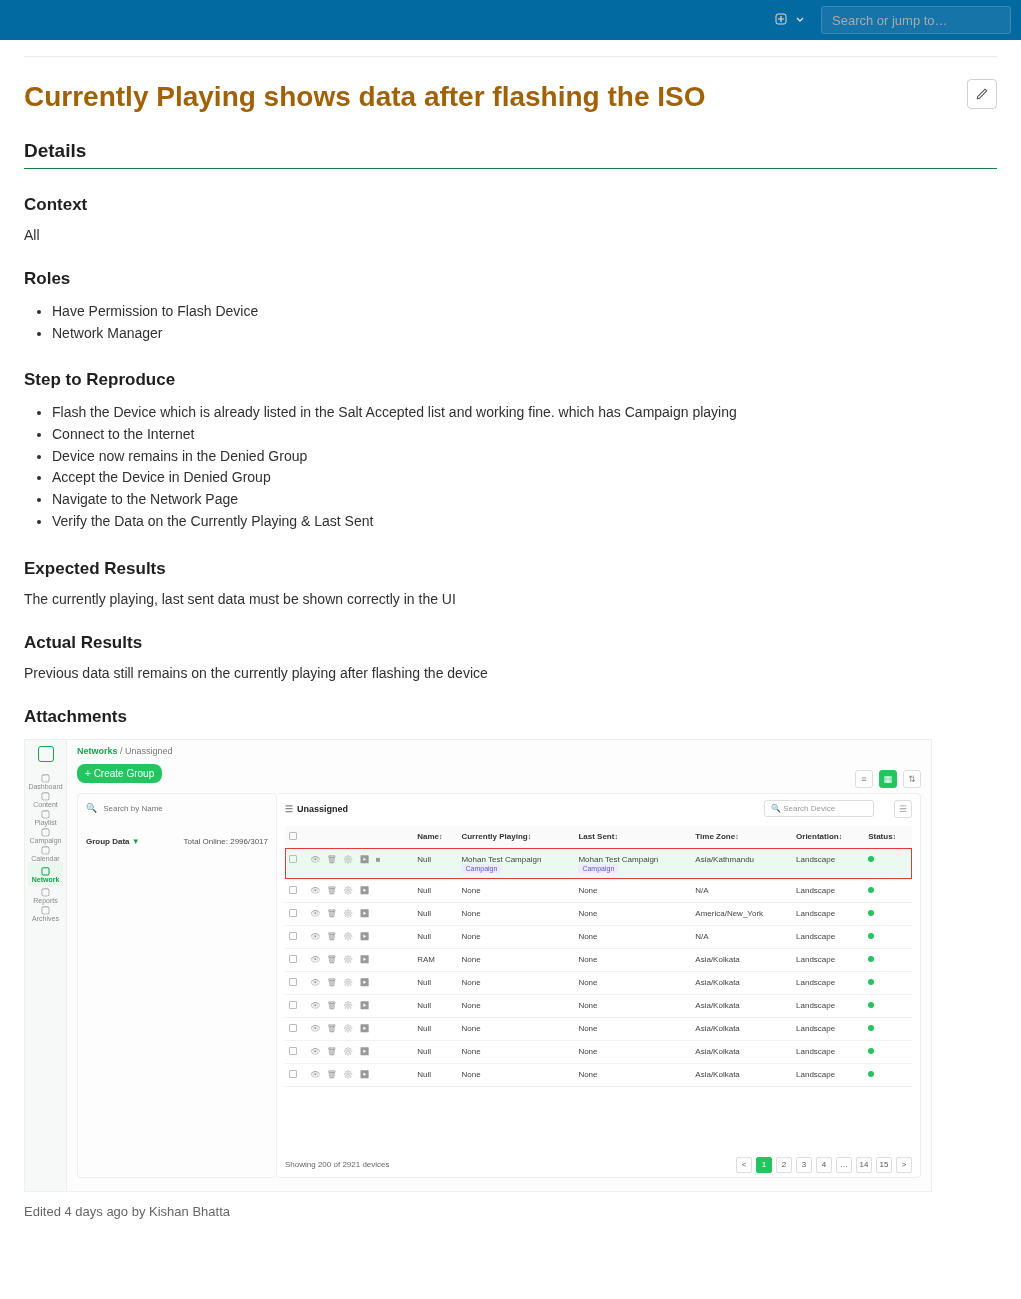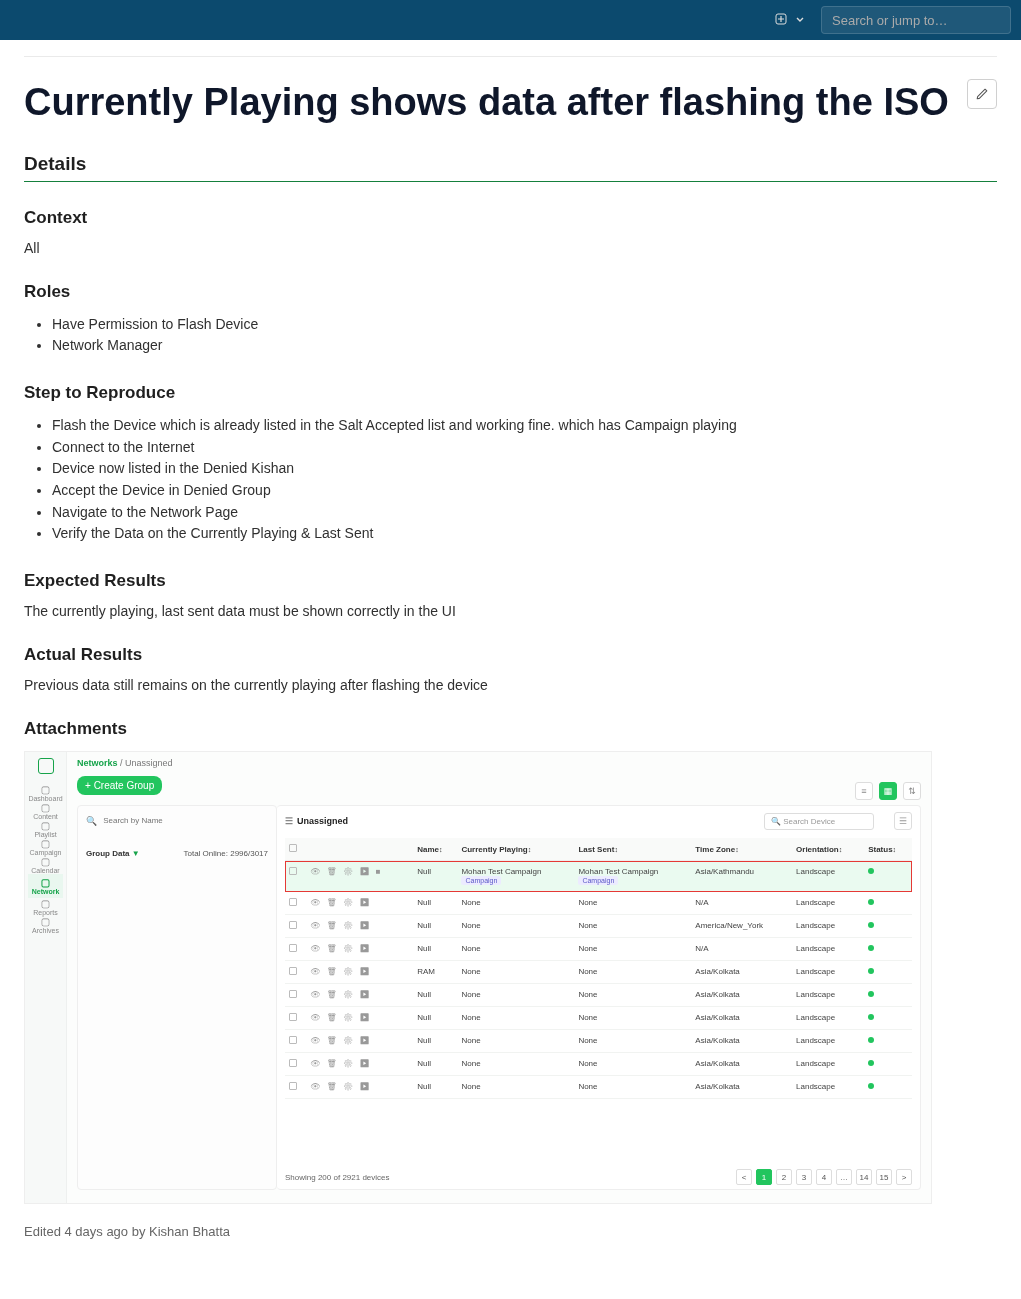--- a/index.html
+++ b/index.html
@@ -4,21 +4,21 @@
 <style>
   * { box-sizing: border-box; margin: 0; padding: 0; }
   body {
     font-family: -apple-system, BlinkMacSystemFont, "Segoe UI", Helvetica, Arial, sans-serif;
     color: #303030;
     background: #fff;
     width: 1021px;
   }
   
   .topbar {
-    background: #0c4a6e;
+    background: #0369a1;
     height: 40px;
     display: flex;
     align-items: center;
     justify-content: flex-end;
     padding: 0 10px;
     gap: 16px;
   }
   .topbar-icons {
     display: flex;
     align-items: center;
@@ -41,23 +41,23 @@
     padding: 16px 24px 24px 24px;
   }
   .title-row {
     display: flex;
     align-items: flex-start;
     justify-content: space-between;
     border-top: 1px solid #eaeaea;
     padding-top: 22px;
   }
   .title {
-    font-size: 38px;
+    font-size: 28px;
     font-weight: 700;
-    color: #0f172a;
+    color: #a16207;
     line-height: 1.25;
   }
   .edit-btn {
     width: 30px;
     height: 30px;
     border: 1px solid #d0d0d0;
     border-radius: 4px;
     display: flex;
     align-items: center;
     justify-content: center;
@@ -259,21 +259,21 @@
     justify-content:space-between;
     align-items:center;
     font-size:8px;color:#666;
   }
   .pager{display:flex;gap:4px;}
   .pager .pg{width:16px;height:16px;border:1px solid #ddd;border-radius:2px;display:flex;align-items:center;justify-content:center;color:#555;}
   .pager .pg.active{background:#22c55e;color:#fff;border-color:#22c55e;}
   .edited-line {
     font-size: 13px;
     color: #666;
-    margin-top: 20px;
+    margin-top: 12px;
   }
 </style>
 </head>
 <body>
 
 <div class="topbar">
   <div class="topbar-icons">
     <span>
       <svg width="12" height="12" viewBox="0 0 12 12">
           <rect x="1" y="1" width="10" height="10" rx="2" fill="none" stroke="#ddd" stroke-width="1"></rect>
@@ -308,21 +308,21 @@
   <h3 class="sub">Roles</h3>
   <ul class="bullets" id="roles-list">
       <li>Have Permission to Flash Device</li>
       <li>Network Manager</li>
     </ul>
 
   <h3 class="sub">Step to Reproduce</h3>
   <ul class="bullets" id="steps-list">
       <li>Flash the Device which is already listed in the Salt Accepted list and working fine. which has Campaign playing</li>
       <li>Connect to the Internet</li>
-      <li>Device now listed in the Denied Kishan</li>
+      <li>Device now remains in the Denied Group</li>
       <li>Accept the Device in Denied Group</li>
       <li>Navigate to the Network Page</li>
       <li>Verify the Data on the Currently Playing &amp; Last Sent</li>
     </ul>
 
   <h3 class="sub">Expected Results</h3>
   <p class="body-text">The currently playing, last sent data must be shown correctly in the UI</p>
 
   <h3 class="sub">Actual Results</h3>
   <p class="body-text">Previous data still remains on the currently playing after flashing the device</p>

